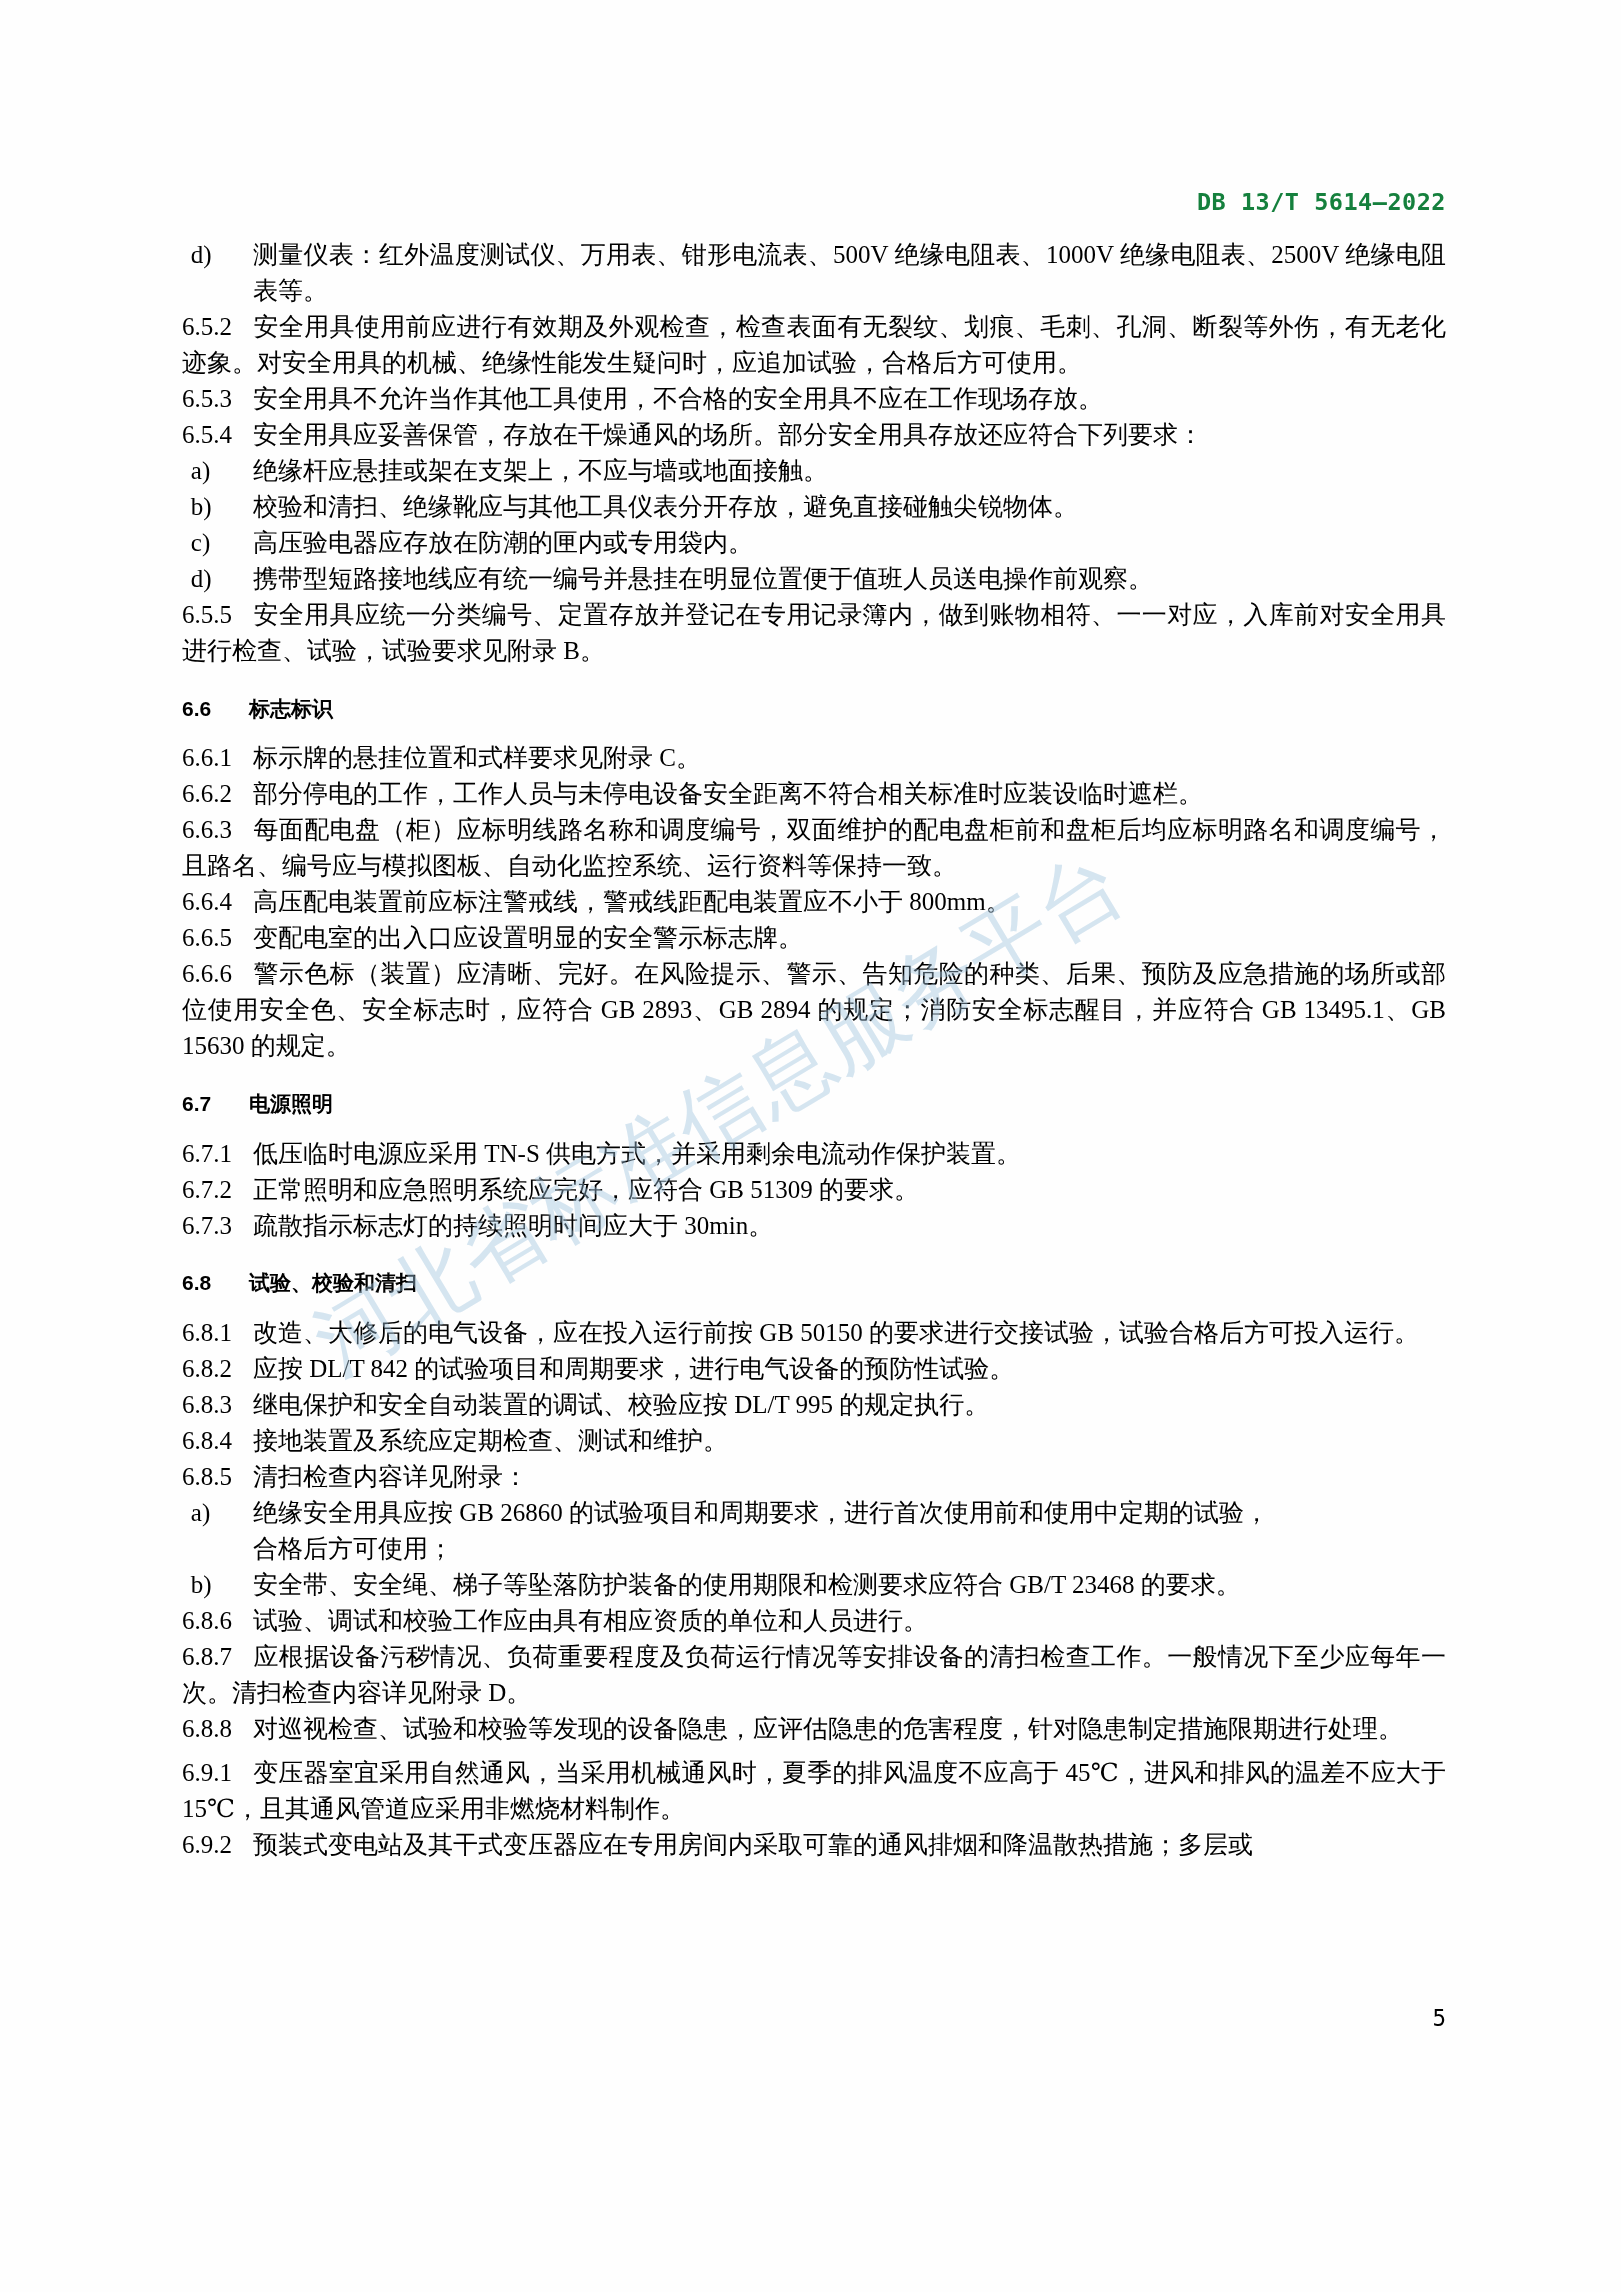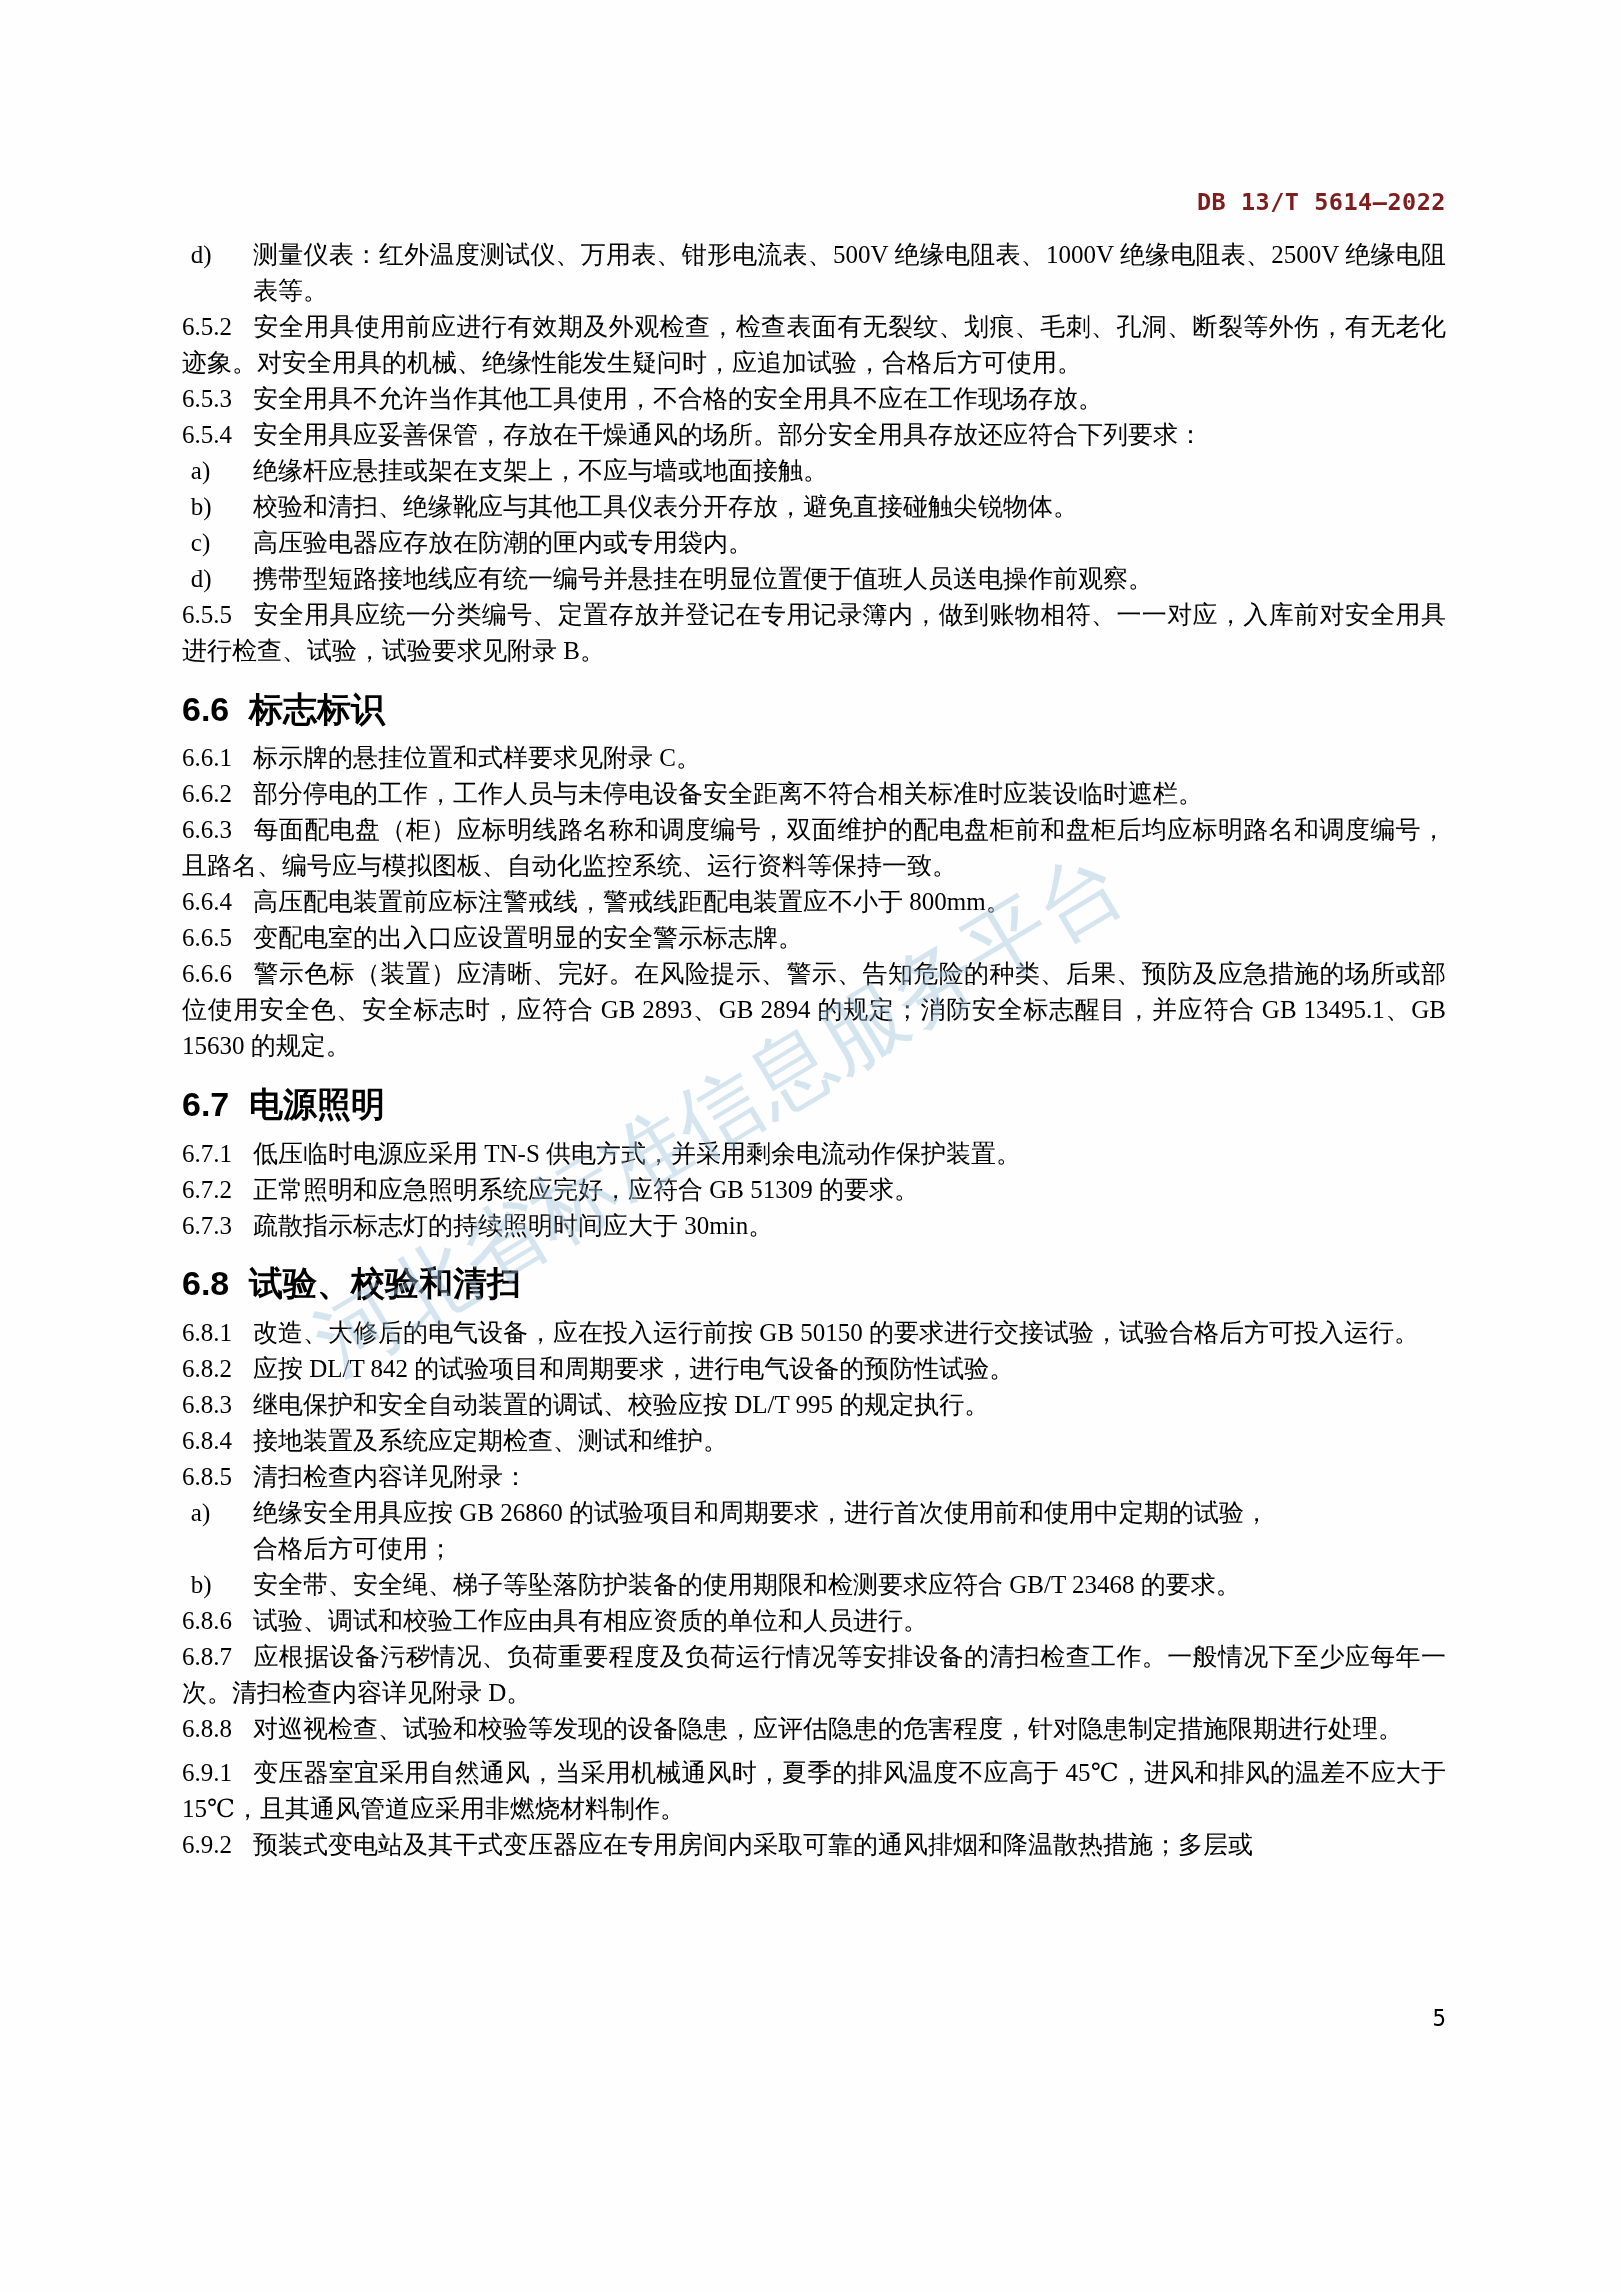--- a/index.html
+++ b/index.html
@@ -24,21 +24,21 @@
     height: 2293px;
   }
   .header {
     position: absolute;
     top: 188px;
     right: 0;
     font-family: "DejaVu Sans Mono", monospace;
     font-size: 23.5px;
     font-weight: bold;
     letter-spacing: 0.5px;
-    color: #7f1d1d;
+    color: #15803d;
   }
   .header-rule {
     position: absolute;
     top: 223px;
     left: 0;
     width: 1264px;
     height: 0;
     border-top: 0px solid #000;
   }
   .body {
@@ -74,21 +74,21 @@
     box-sizing: border-box;
   }
   .lvl-a .txt {
     display: block;
   }
   .lvl-d-cont {
     padding-left: 71px;
   }
   h2.sect {
     font-family: "Liberation Sans", "DejaVu Sans", sans-serif;
-    font-size: 34px;
+    font-size: 21px;
     font-weight: bold;
     margin: 0;
     padding: 0;
     line-height: 36px;
   }
   .sect-wrap {
     margin-top: 21.6px;
     margin-bottom: 13.7px;
   }
   .sect-wrap .snum {

